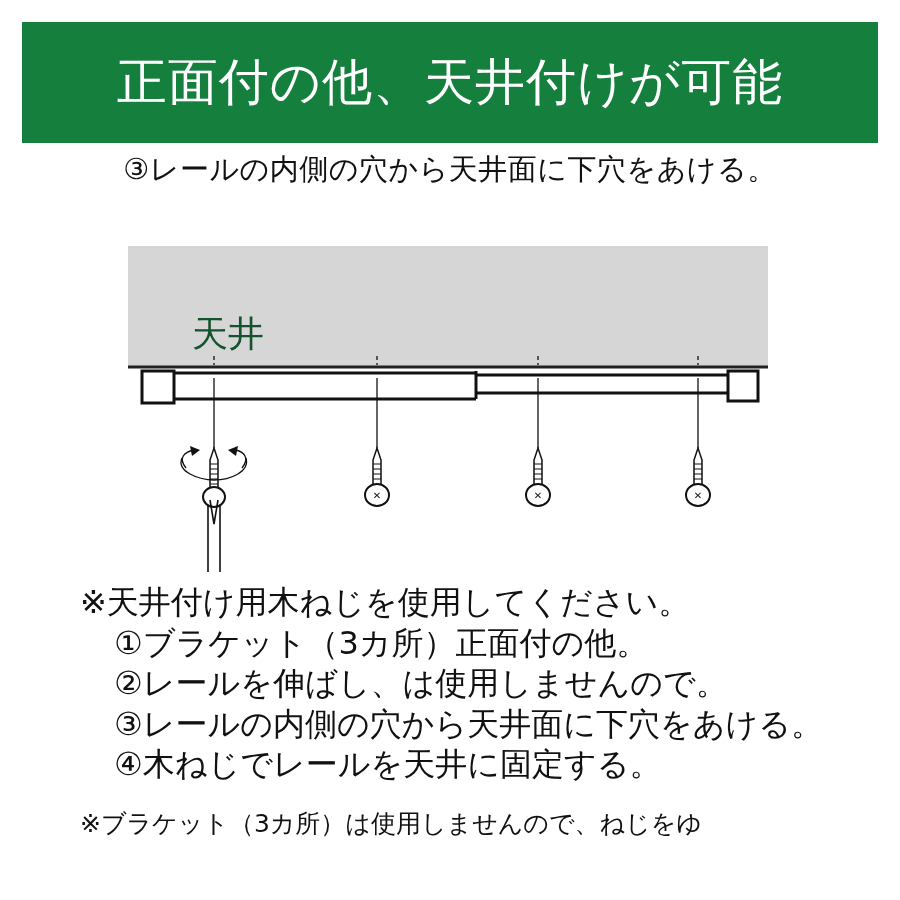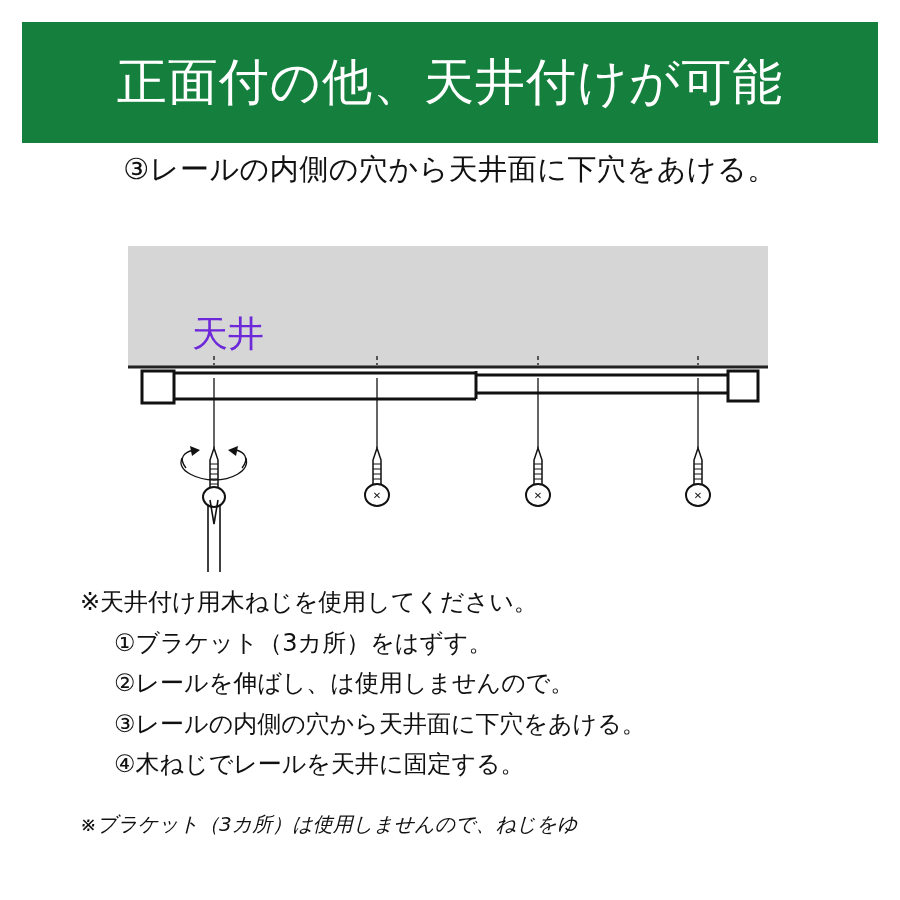--- a/index.html
+++ b/index.html
@@ -3,24 +3,24 @@
 <meta charset="utf-8">
 <style>
   html, body { margin:0; padding:0; background:#fff; }
   body { width:900px; height:900px; position:relative; overflow:hidden;
          font-family:"DejaVu Sans","Liberation Sans",sans-serif; color:#111; }
   .banner { position:absolute; left:22px; top:22px; width:856px; height:121px; background:#15803d;
             display:flex; align-items:center; justify-content:center; }
   .banner-title { color:#fff; font-size:50px; letter-spacing:1px; }
   .subtitle { position:absolute; left:0; width:900px; top:150px; text-align:center; font-size:29px; letter-spacing:0.5px; }
   .diagram { position:absolute; left:0; top:0; width:900px; height:900px; }
-  .ceiling-label { position:absolute; left:192px; top:310px; font-size:36px; color:#6d28d9; }
-  .notes { position:absolute; left:80px; top:582px; font-size:24px; line-height:40.5px; }
+  .ceiling-label { position:absolute; left:192px; top:310px; font-size:36px; color:#14532d; }
+  .notes { position:absolute; left:80px; top:582px; font-size:32px; line-height:40.5px; }
   .notes .step { padding-left:34px; }
-  .notes2 { position:absolute; left:80px; top:804px; font-size:20px; line-height:40px;font-style:italic; }
+  .notes2 { position:absolute; left:80px; top:804px; font-size:25px; line-height:40px; }
   .notes2 .cont { padding-left:34px; }
 </style>
 </head>
 <body>
 
 <div class="banner">
   <span class="banner-title">正面付の他、天井付けが可能</span>
 </div>
 
 <div class="subtitle">③レールの内側の穴から天井面に下穴をあける。</div>
@@ -108,21 +108,21 @@
     <path d="M210,500 L214,524 L218,500"></path>
     <line x1="208" y1="506" x2="208" y2="572"></line>
     <line x1="220" y1="506" x2="220" y2="572"></line>
   </g>
 </svg>
 
 <div class="ceiling-label">天井</div>
 
 <div class="notes">
   <div>※天井付け用木ねじを使用してください。</div>
-  <div class="step">①ブラケット（3カ所）をはずす。</div>
+  <div class="step">①ブラケット（3カ所）正面付の他。</div>
   <div class="step">②レールを伸ばし、は使用しませんので。</div>
   <div class="step">③レールの内側の穴から天井面に下穴をあける。</div>
   <div class="step">④木ねじでレールを天井に固定する。</div>
 </div>
 
 <div class="notes2">
   <div>※ブラケット（3カ所）は使用しませんので、ねじをゆ</div>
 </div>
 
 </body></html>

